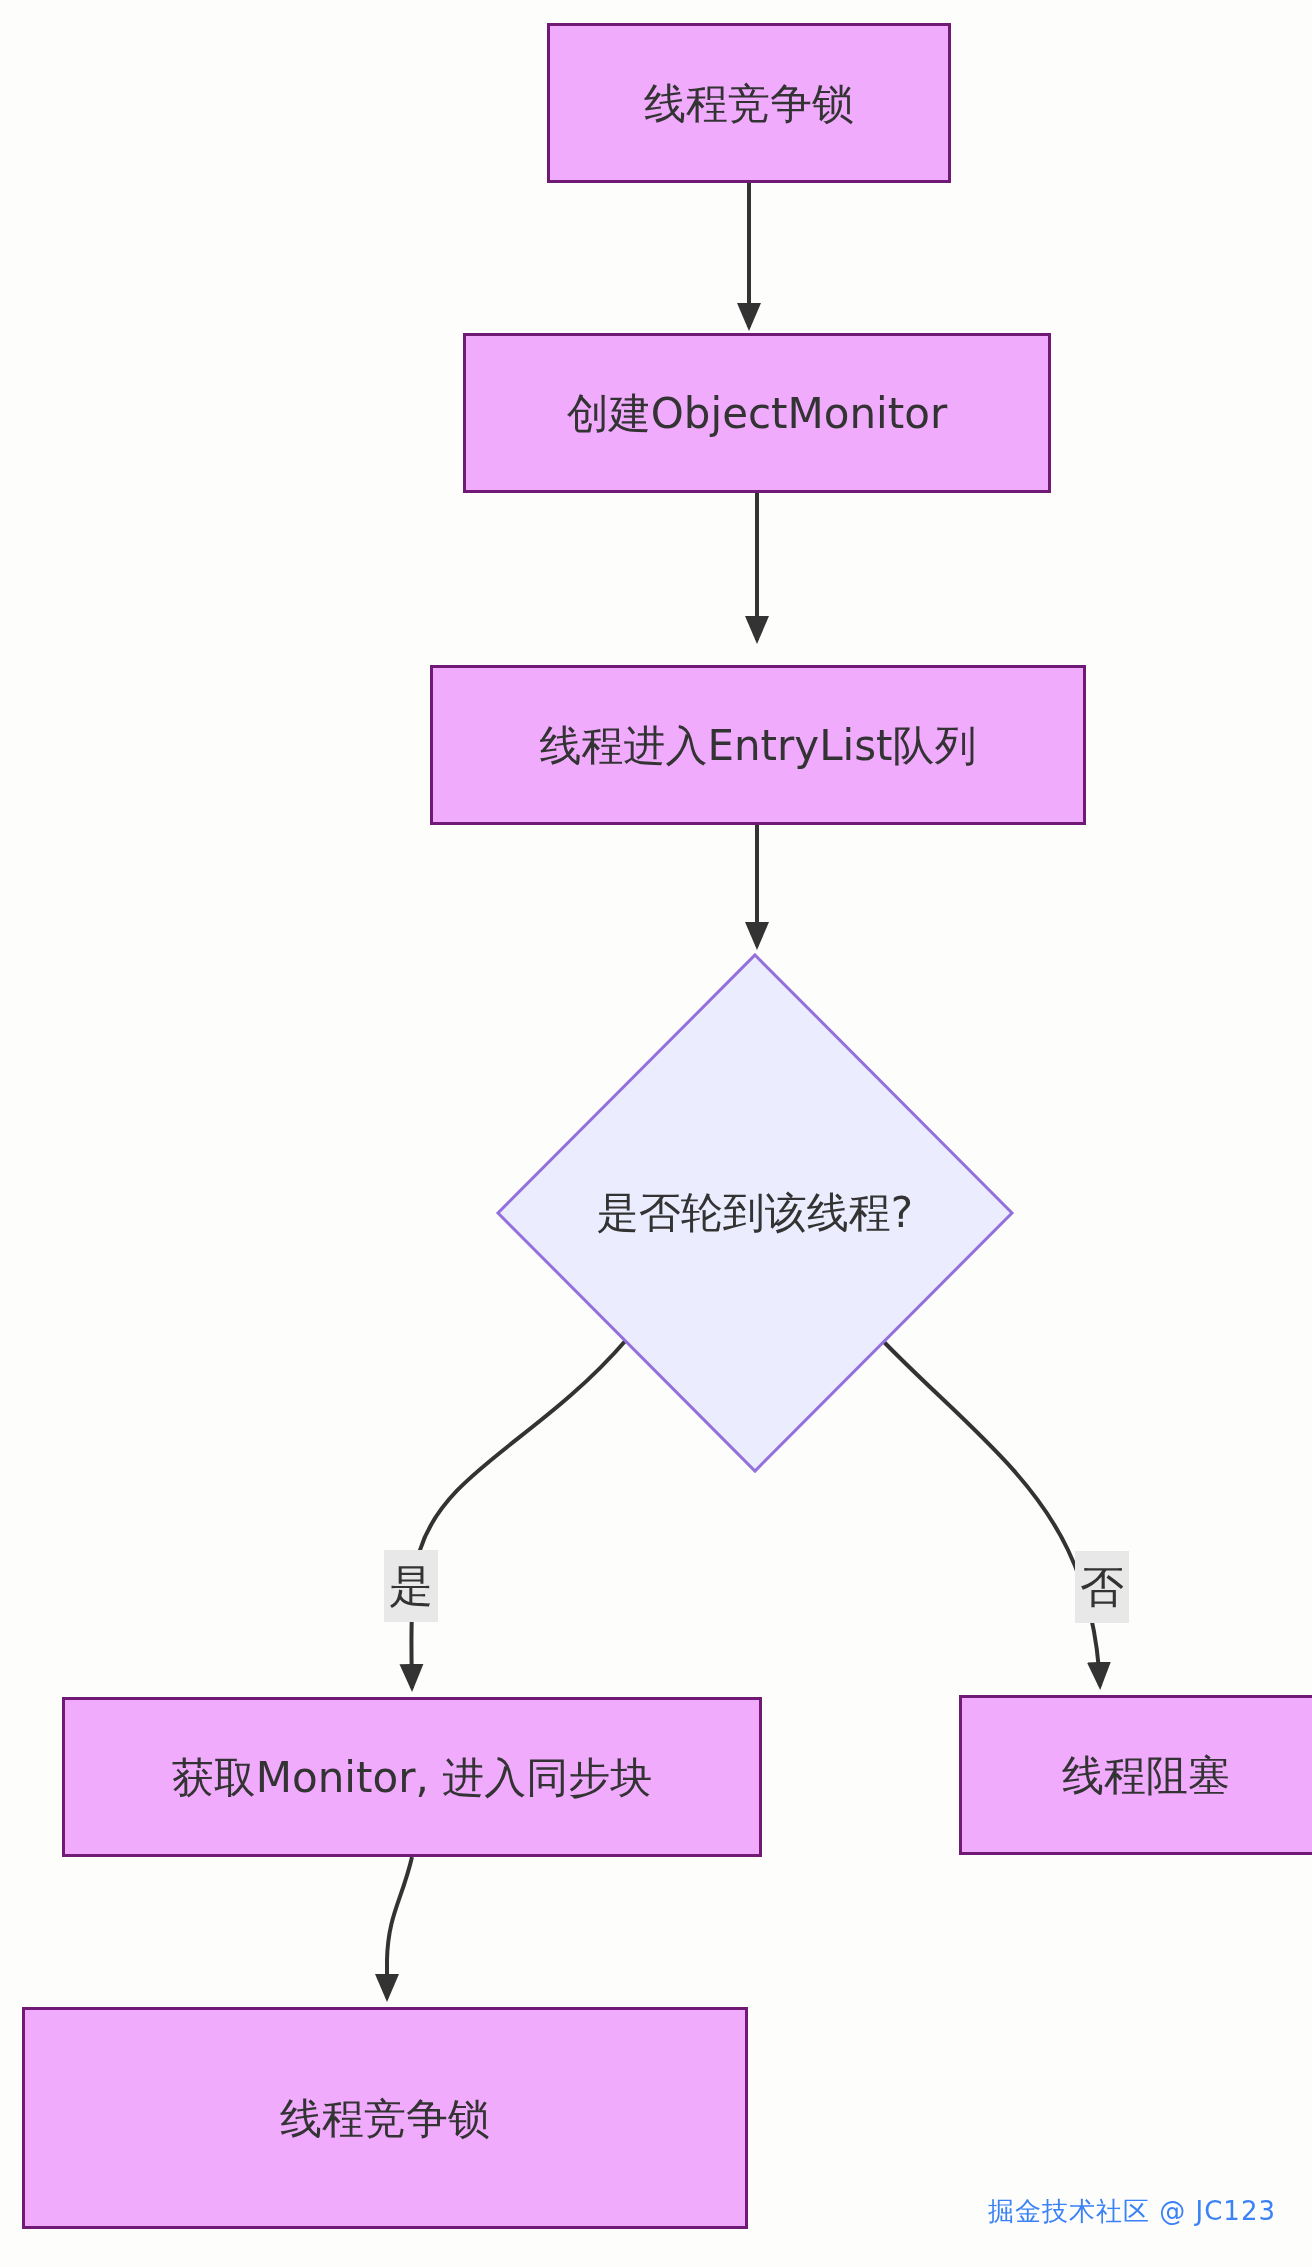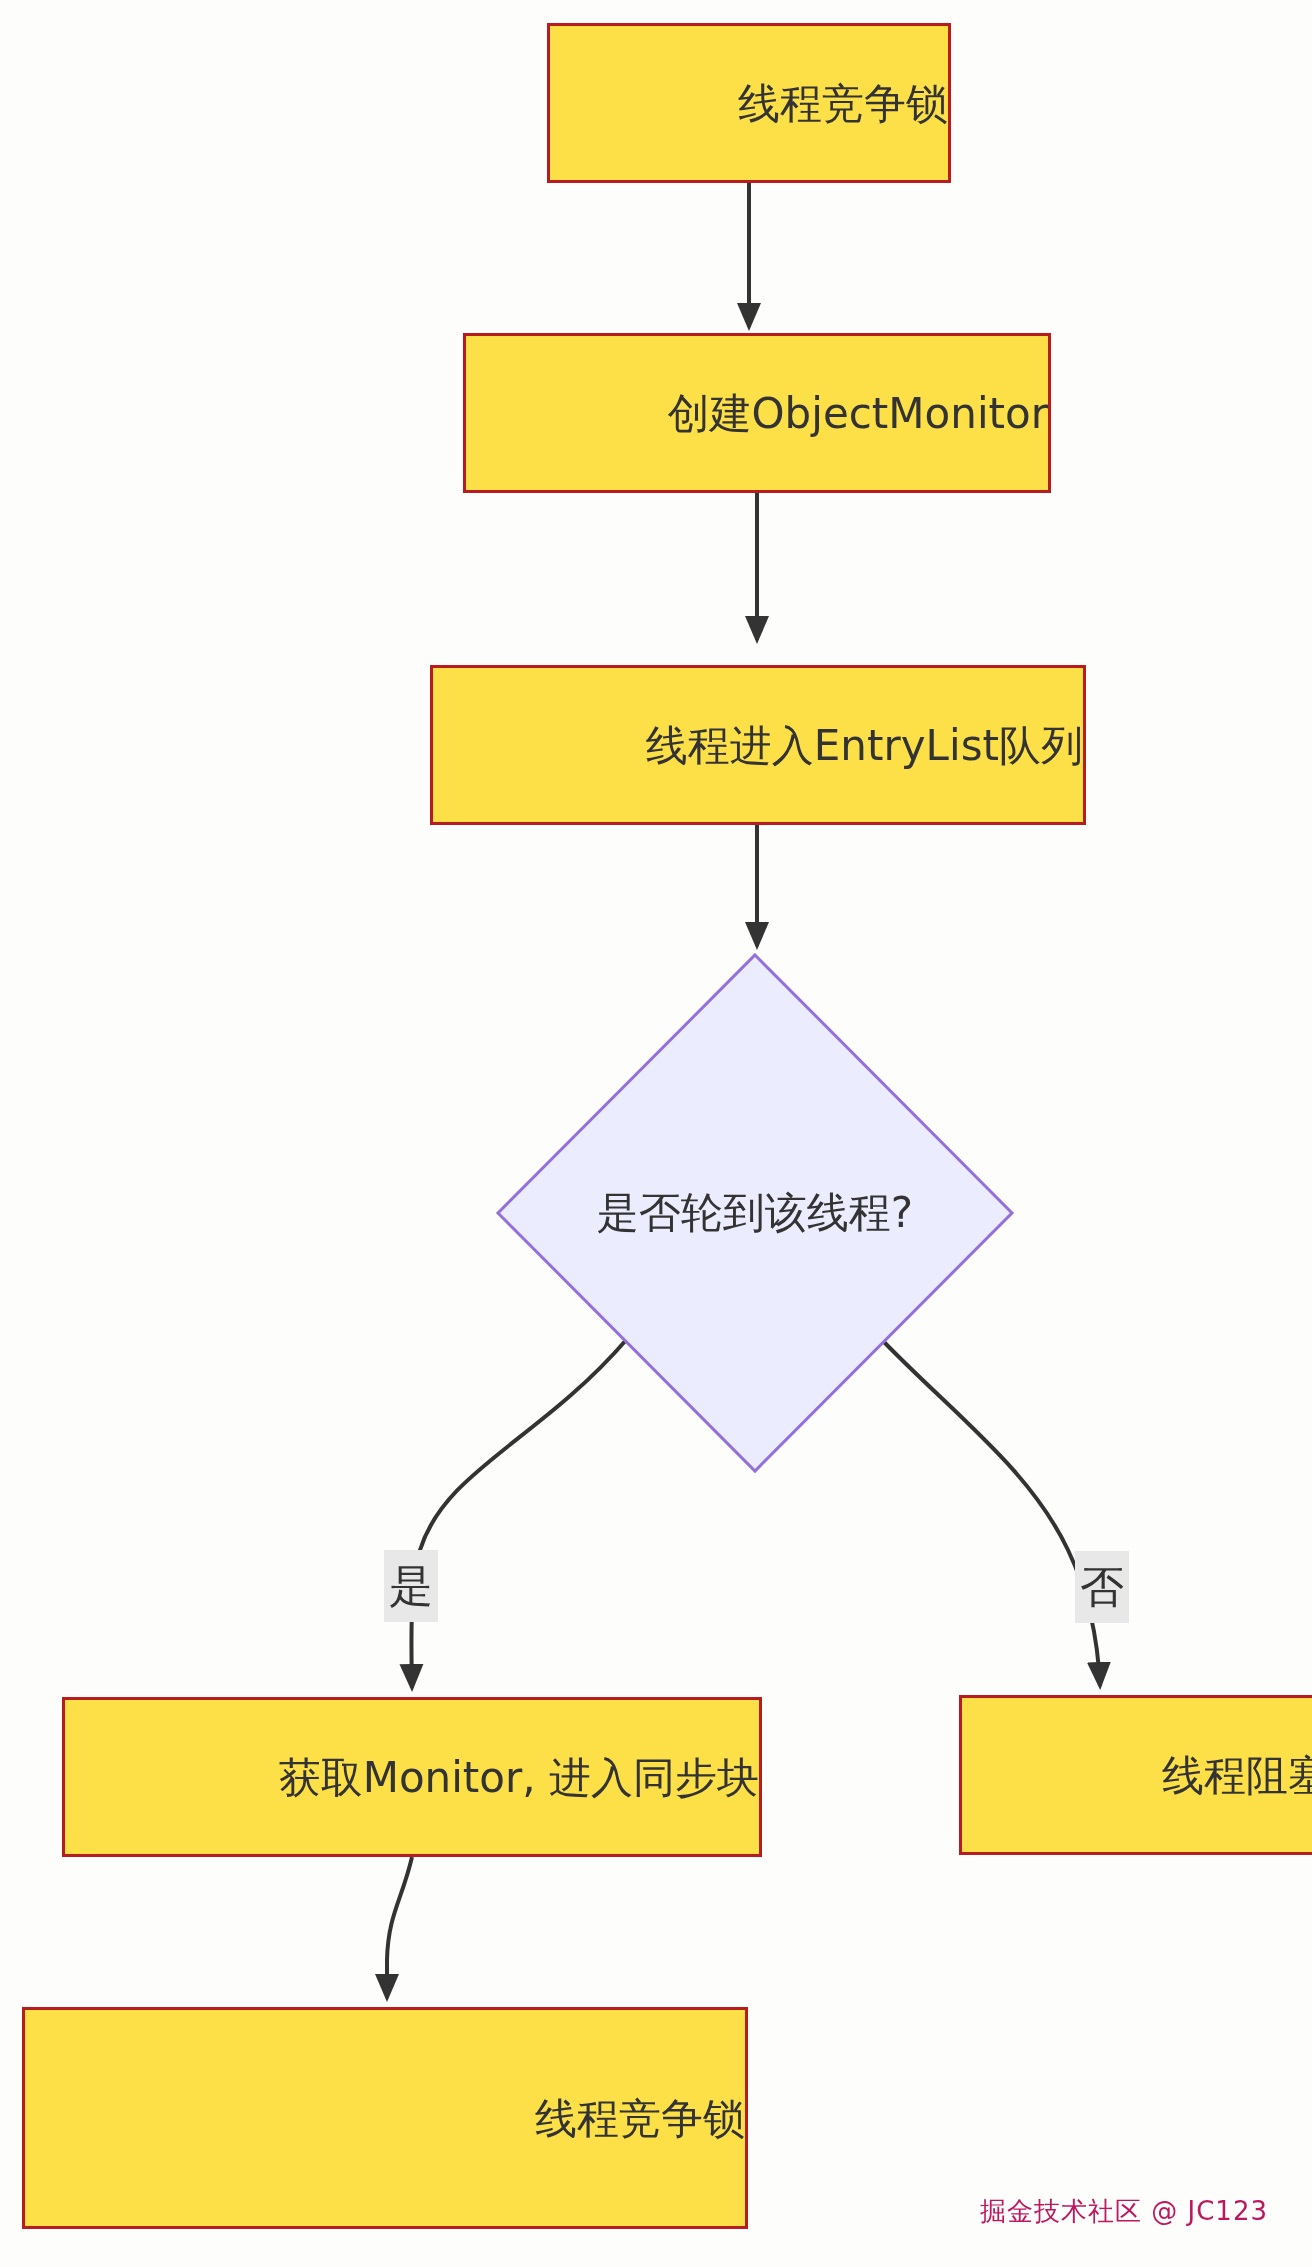--- a/index.html
+++ b/index.html
@@ -15,28 +15,28 @@
     overflow: hidden;
   }
   .edges {
     position: absolute;
     left: 0;
     top: 0;
   }
   .node {
     position: absolute;
     box-sizing: border-box;
-    background: #fde047;
-    border: 3px solid #b91c1c;
+    background: #f0abfc;
+    border: 3px solid #701a75;
     color: #333333;
     font-size: 42px;
     line-height: 1.5;
     display: flex;
     align-items: center;
-    justify-content: flex-end;
+    justify-content: center;
     text-align: center;
   }
   .diamond-label {
     position: absolute;
     color: #333333;
     font-size: 42px;
     transform: translate(-50%, -50%);
     white-space: nowrap;
   }
   .edge-label {
@@ -44,24 +44,24 @@
     transform: translate(-50%, -50%);
     background: #e8e8e8;
     color: #333333;
     font-size: 44px;
     line-height: 1;
     padding: 14px 5px;
     white-space: nowrap;
   }
   .watermark {
     position: absolute;
-    right: 44px;
+    right: 36px;
     top: 2194px;
     font-size: 26px;
-    color: #be185d;
+    color: #3b82f6;
     text-shadow: 1px 1px 0 #ffffff, 2px 2px 1px #ffffff;
     letter-spacing: 1px;
   }
   .unlock-line { display: block; }
 </style>
 </head>
 <body>
 
 <div class="stage">
 

